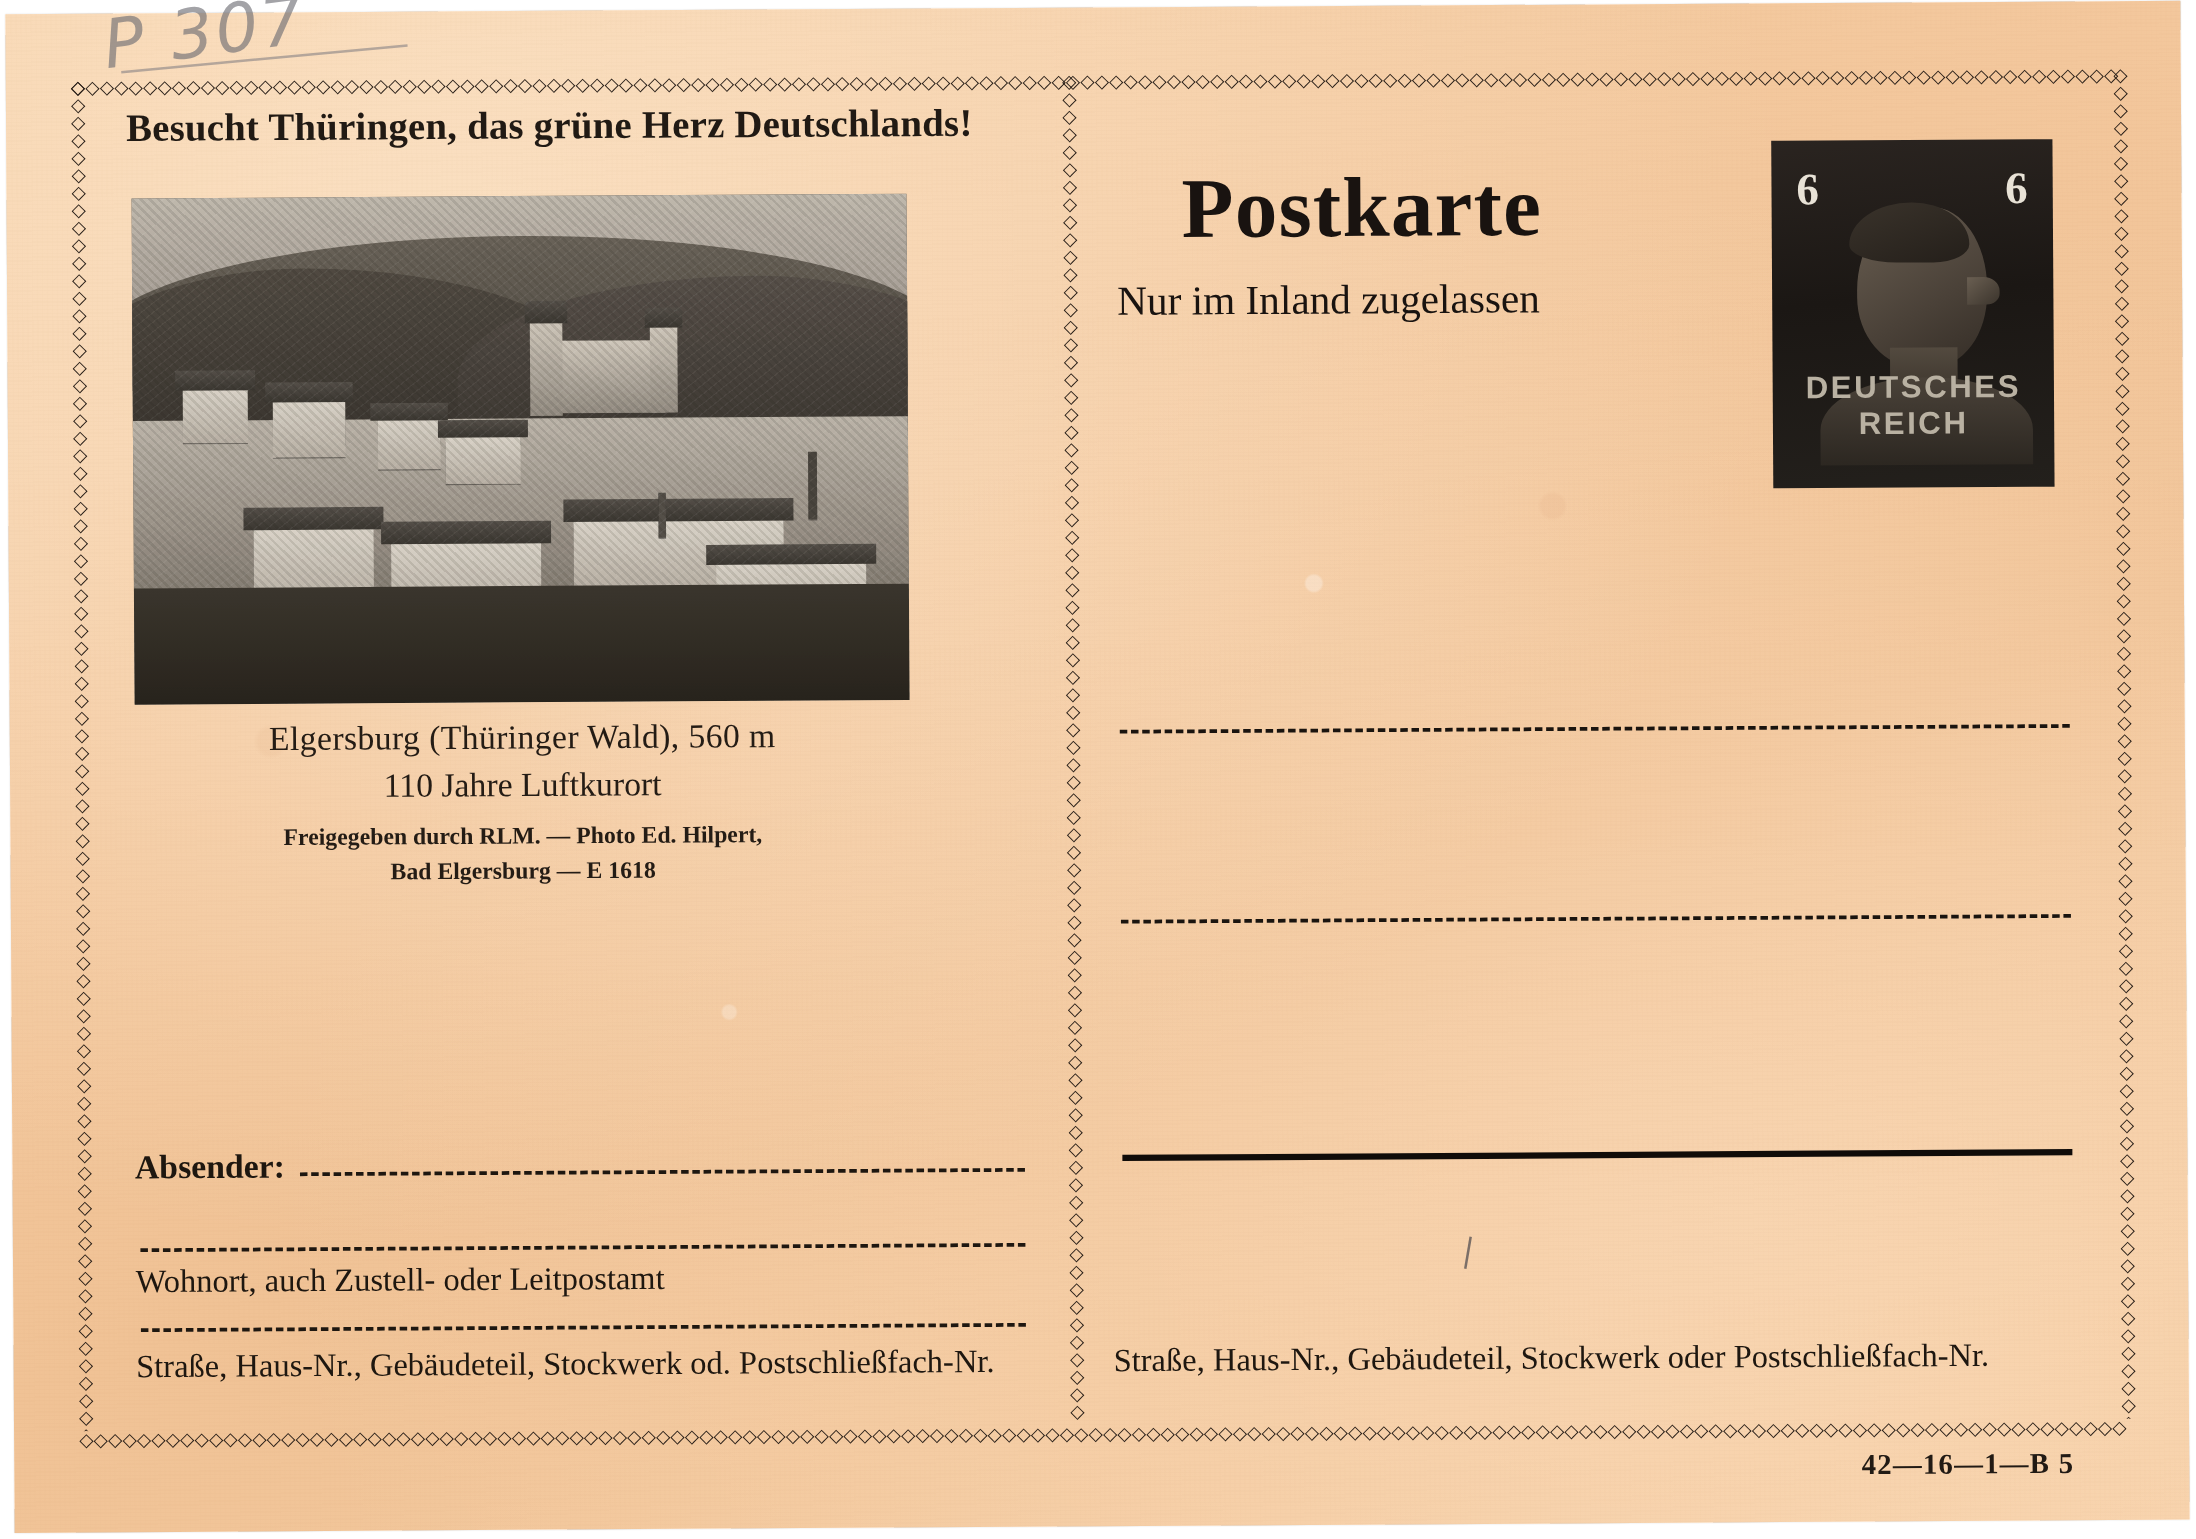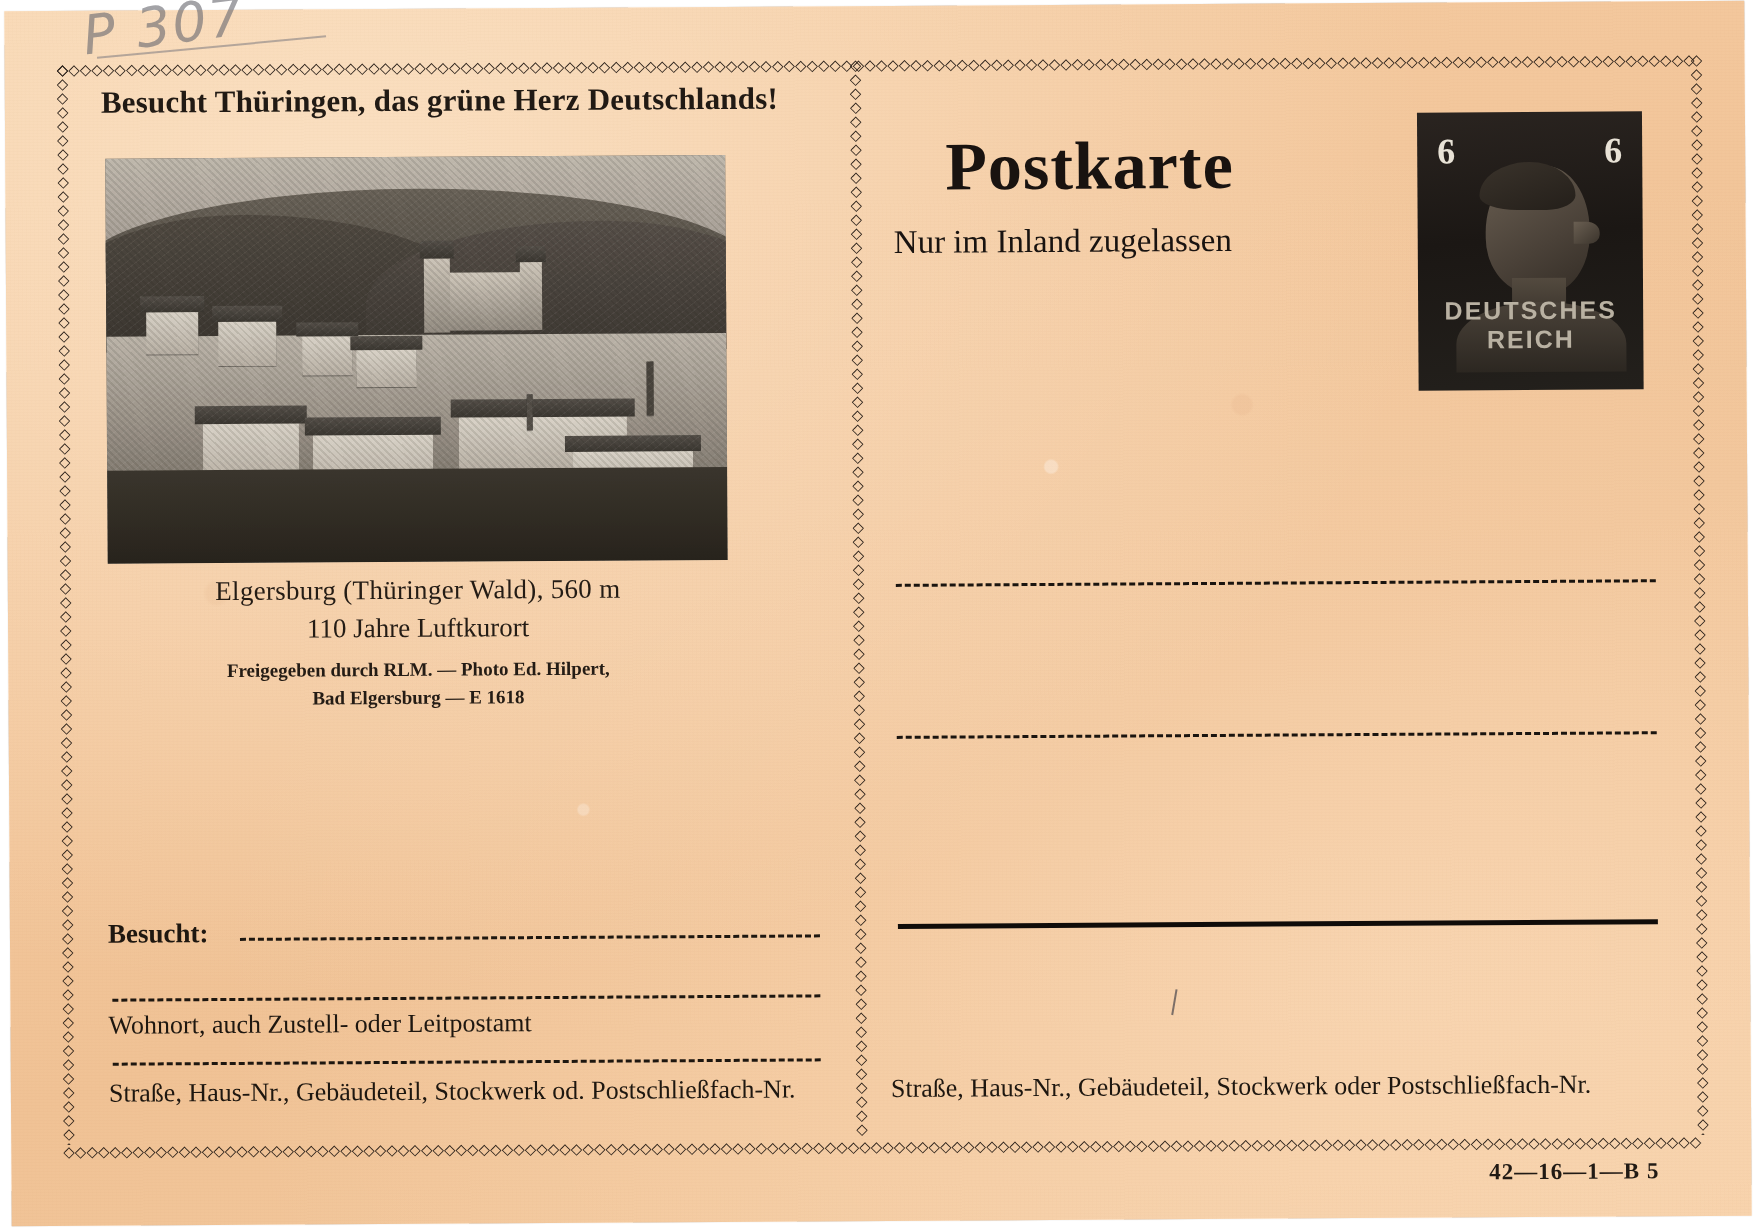--- a/index.html
+++ b/index.html
@@ -520,21 +520,21 @@
 
     <div class="tex"></div>
     <div class="fg"></div>
   </div>
 
   <div id="cap1">Elgersburg (Thüringer Wald), 560 m</div>
   <div id="cap2">110 Jahre Luftkurort</div>
   <div id="cap3">Freigegeben durch RLM. — Photo Ed. Hilpert,</div>
   <div id="cap4">Bad Elgersburg  —  E 1618</div>
 
-  <div id="absender-label">Besucht:</div>
+  <div id="absender-label">Absender:</div>
   <div class="dashline" style="left:230px; top:928px; width:580px;"></div>
   <div class="dashline" style="left:102px; top:988px; width:708px;"></div>
   <div id="wohnort">Wohnort, auch Zustell- oder Leitpostamt</div>
   <div class="dashline" style="left:102px; top:1052px; width:708px;"></div>
   <div id="strasse-left">Straße, Haus-Nr., Gebäudeteil, Stockwerk od. Postschließfach-Nr.</div>
 
   <div id="divider">
       <span>◇</span>
       <span>◇</span>
       <span>◇</span>

